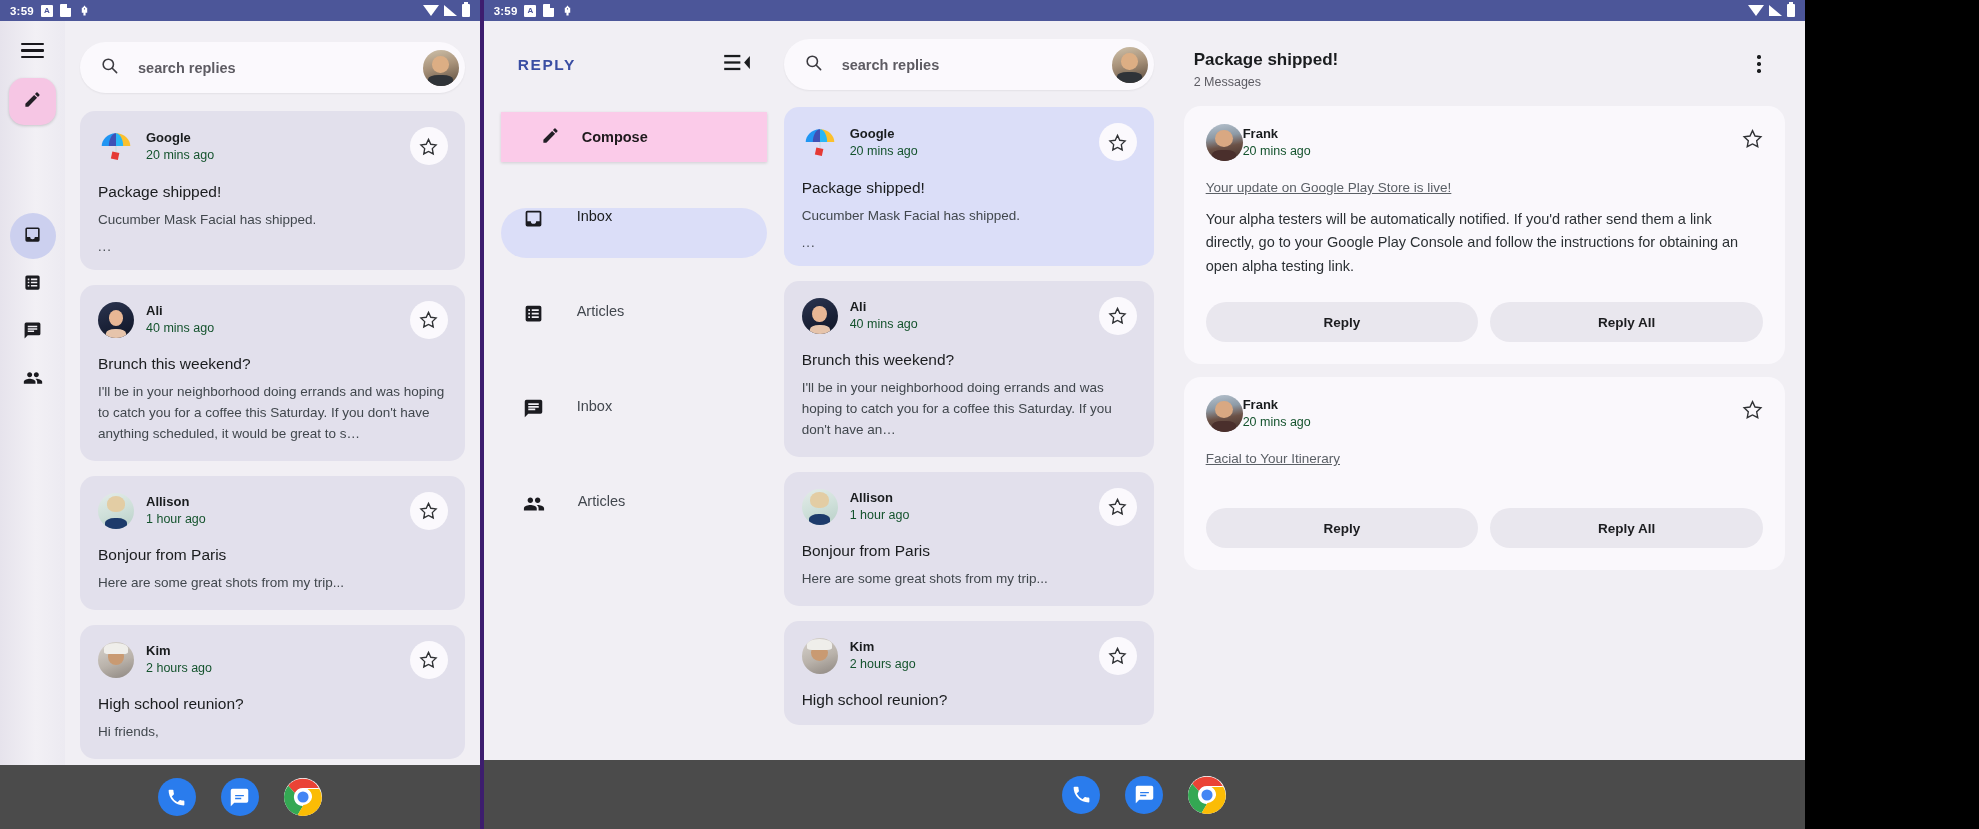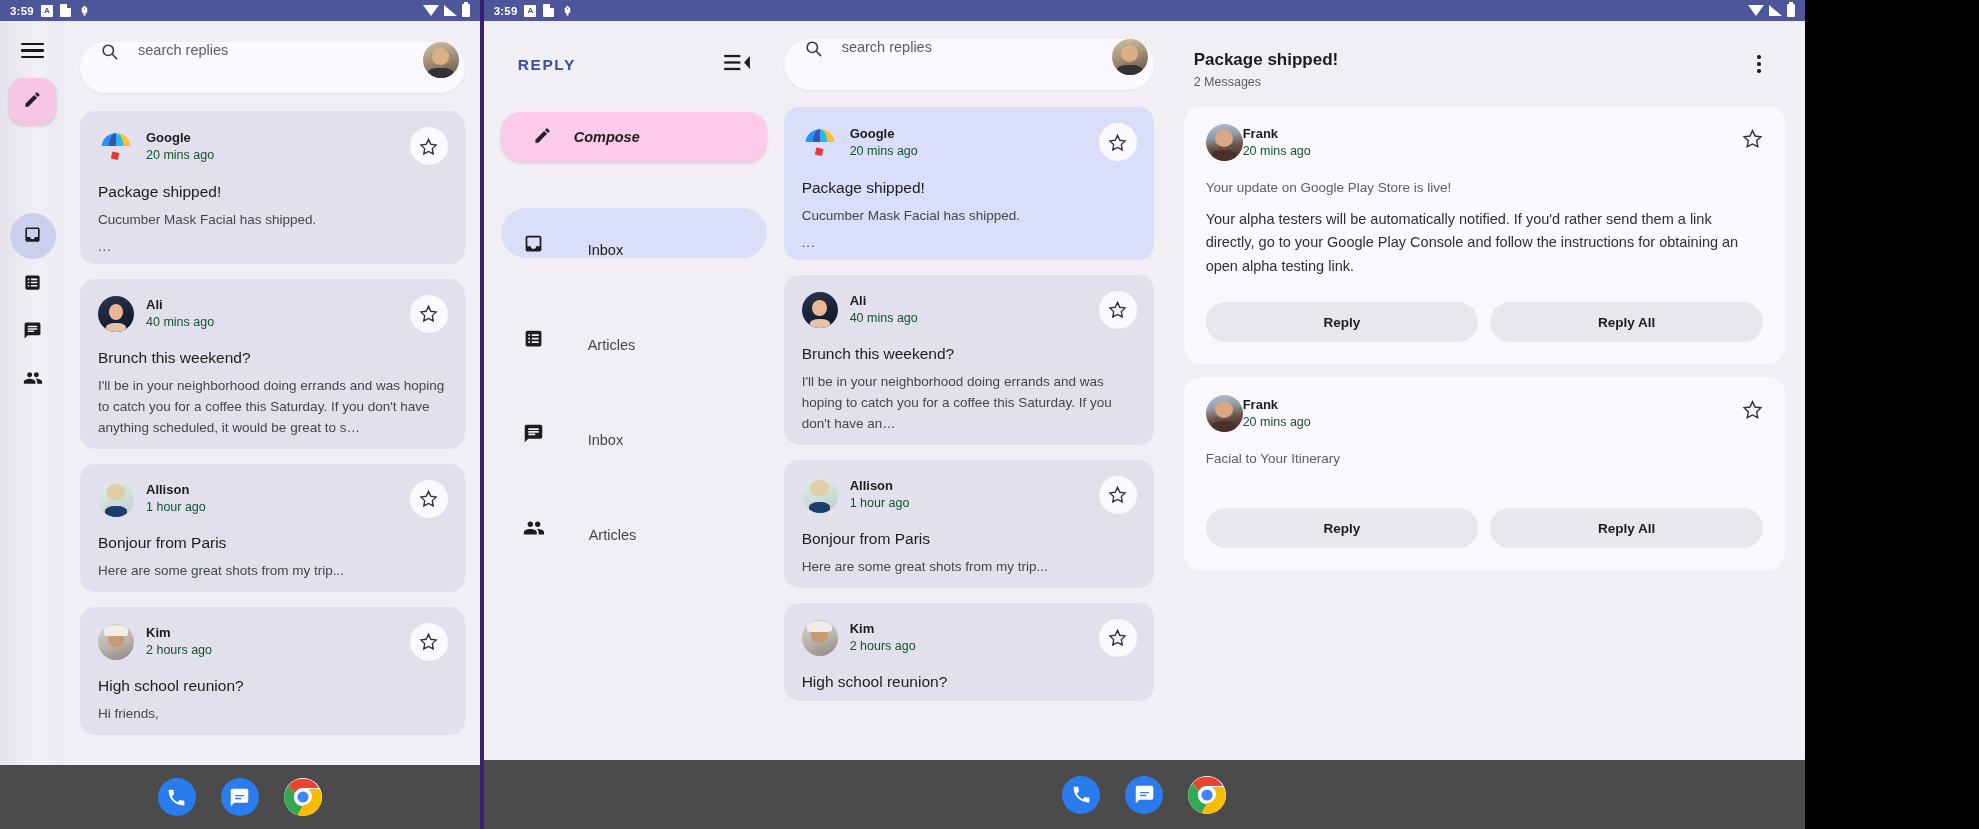--- a/index.html
+++ b/index.html
@@ -66,74 +66,73 @@
     width: 47px; height: 47px; border-radius: 15px; background: #f6c6e4;
     display:flex; align-items:center; justify-content:center; box-shadow: 0 1px 3px rgba(0,0,0,.18);
   }
   .rail-spacer { flex: 0 0 88px; }
   .rail-item { width: 46px; height: 46px; border-radius: 50%; display:flex; align-items:center; justify-content:center; margin-bottom: 2px; }
   .rail-item.active { background: #ccd0ef; }
 
   .phone-main { flex: 1; min-width: 0; position: relative; padding-bottom: 64px; overflow: hidden; }
   .searchbar {
     margin: 21px 15px 0 15px; height: 51px; background: #fbf9fd; border-radius: 26px;
-    display:flex; padding: 0 6px 0 20px; box-shadow: 0 1px 2px rgba(0,0,0,.06);
+    display:flex; align-items:center; padding: 0 6px 0 20px; box-shadow: 0 1px 2px rgba(0,0,0,.06); font-weight: bold;
   }
   .searchbar .sb-placeholder { flex:1; margin-left: 19px; color:#5d5b62; font-size: 14.5px; }
   .avatar { border-radius: 50%; overflow: hidden; flex: none; background:#cfc8c2; }
   .list { margin: 18px 15px 0 15px; display: flex; flex-direction: column; gap: 15px; }
   .mail-card {
-    background: #e2e0ec; border-radius: 15px; padding: 17px 18px 10px 18px; position: relative;
+    background: #e2e0ec; border-radius: 15px; padding: 17px 18px 16px 18px; position: relative;
   }
   .mail-card.selected { background: #dbdef8; }
   .card-head { display:flex; align-items:center; gap: 12px; }
   .sender { font-size: 13px; font-weight: 700; color: #191c1e; line-height: 1.35; }
   .time { font-size: 12.5px; color: #14532d; line-height: 1.4; }
   .subject { font-size: 15.5px; color:#1a1c1e; margin-top: 17px; }
   .preview { font-size: 13.5px; color:#41474d; margin-top: 9px; line-height: 1.55; }
   .ellipsis { font-size: 13px; color:#41474d; margin-top: 8px; letter-spacing:1px; }
   .star-btn {
     position: absolute; right: 17px; top: 16px; width: 38px; height: 38px; border-radius: 50%;
     background: #fbf9fd; display:flex; align-items:center; justify-content:center;
   }
 
   
   .tablet-shell { display: flex; height: 100%; background:#f1eff4; padding-bottom: 69px; }
   .nav-drawer { width: 300px; flex:0 0 300px; padding: 32px 17px 0 17px; }
   .drawer-top { display:flex; align-items:center; justify-content:space-between; padding: 0 16px 0 17px; }
   .brand { color:#3a4ea3; font-size: 15.5px; font-weight: 700; letter-spacing: 1.6px; }
   .compose-btn {
-    margin-top: 36px; height: 50px; border-radius: 20px; background:#fbcbe9;
-    display:flex; align-items:center; padding: 0 32px; gap: 22px;
+    margin-top: 36px; height: 50px; border-radius: 0; background:#fbcbe9;
+    display:flex; align-items:center; padding: 0 40px; gap: 22px;
     box-shadow: 0 1px 3px rgba(0,0,0,.14);
-    font-style: italic;
   }
   .compose-label { font-size: 14.5px; color:#1f1a1d; font-weight: 600; }
   .nav-list { margin-top: 46px; display:flex; flex-direction:column; gap: 0; }
-  .nav-item { height: 50px; border-radius: 25px; display:flex; align-items:flex-end; padding: 0 22px; gap: 44px; margin-bottom: 0;}
+  .nav-item { height: 50px; border-radius: 25px; display:flex; align-items:flex-start; padding: 0 22px; gap: 33px; margin-bottom: 0;}
   .nav-item.active { background: #dbdef8; }
   .nav-label { font-size: 14.5px; color:#42474e; }
   .nav-item.active .nav-label { color:#1a1c1e; }
   .nav-gap { height: 45px; }
 
   .list-pane { width: 380px; flex: 0 0 380px; padding-top: 18px; }
   .list-pane .searchbar { margin: 0 10px 0 0; }
   .tablet-list { margin: 17px 10px 0 0; display:flex; flex-direction:column; gap: 15px; }
 
   .detail-pane { flex: 1; min-width: 0; padding: 22px 20px 0 20px; }
   .detail-head { display:flex; align-items:flex-start; padding: 7px 12px 0 10px; }
   .detail-title { font-size: 17px; color:#1a1c1e; font-weight: 600; }
   .detail-sub { font-size: 12.5px; color:#5c5b62; margin-top: 5px; }
   .kebab { margin-left:auto; width: 28px; height: 28px; display:flex; flex-direction:column; align-items:center; justify-content:center; gap:3.5px; }
   .kebab i { width: 3.4px; height: 3.4px; border-radius:50%; background:#1a1c1e; display:block; }
 
   .thread { margin-top: 17px; display:flex; flex-direction:column; gap: 13px; }
   .msg-card { background:#faf8fc; border-radius: 17px; padding: 18px 22px 22px 22px; position:relative; }
   .msg-head { display:flex; align-items:center; }
-  .msg-sub { font-size: 13.5px; color:#5b6066; margin-top: 19px; }
+  .msg-sub { font-size: 13.5px; color:#5b6066; margin-top: 19px; text-decoration: underline; }
   .msg-body { font-size: 14.5px; color:#2b3034; line-height: 1.62; margin-top: 13px; }
   .msg-body p + p { margin-top: 17px; }
   .msg-star { position:absolute; right: 22px; top: 22px; }
   .reply-row { display:flex; gap: 12px; margin-top: 24px; }
   .reply-btn {
     flex:1; height: 40px; border-radius: 20px; background:#e9e7ee;
     display:flex; align-items:center; justify-content:center;
     font-size: 13.5px; color:#1c1d20; font-weight: 600;
   }
 

